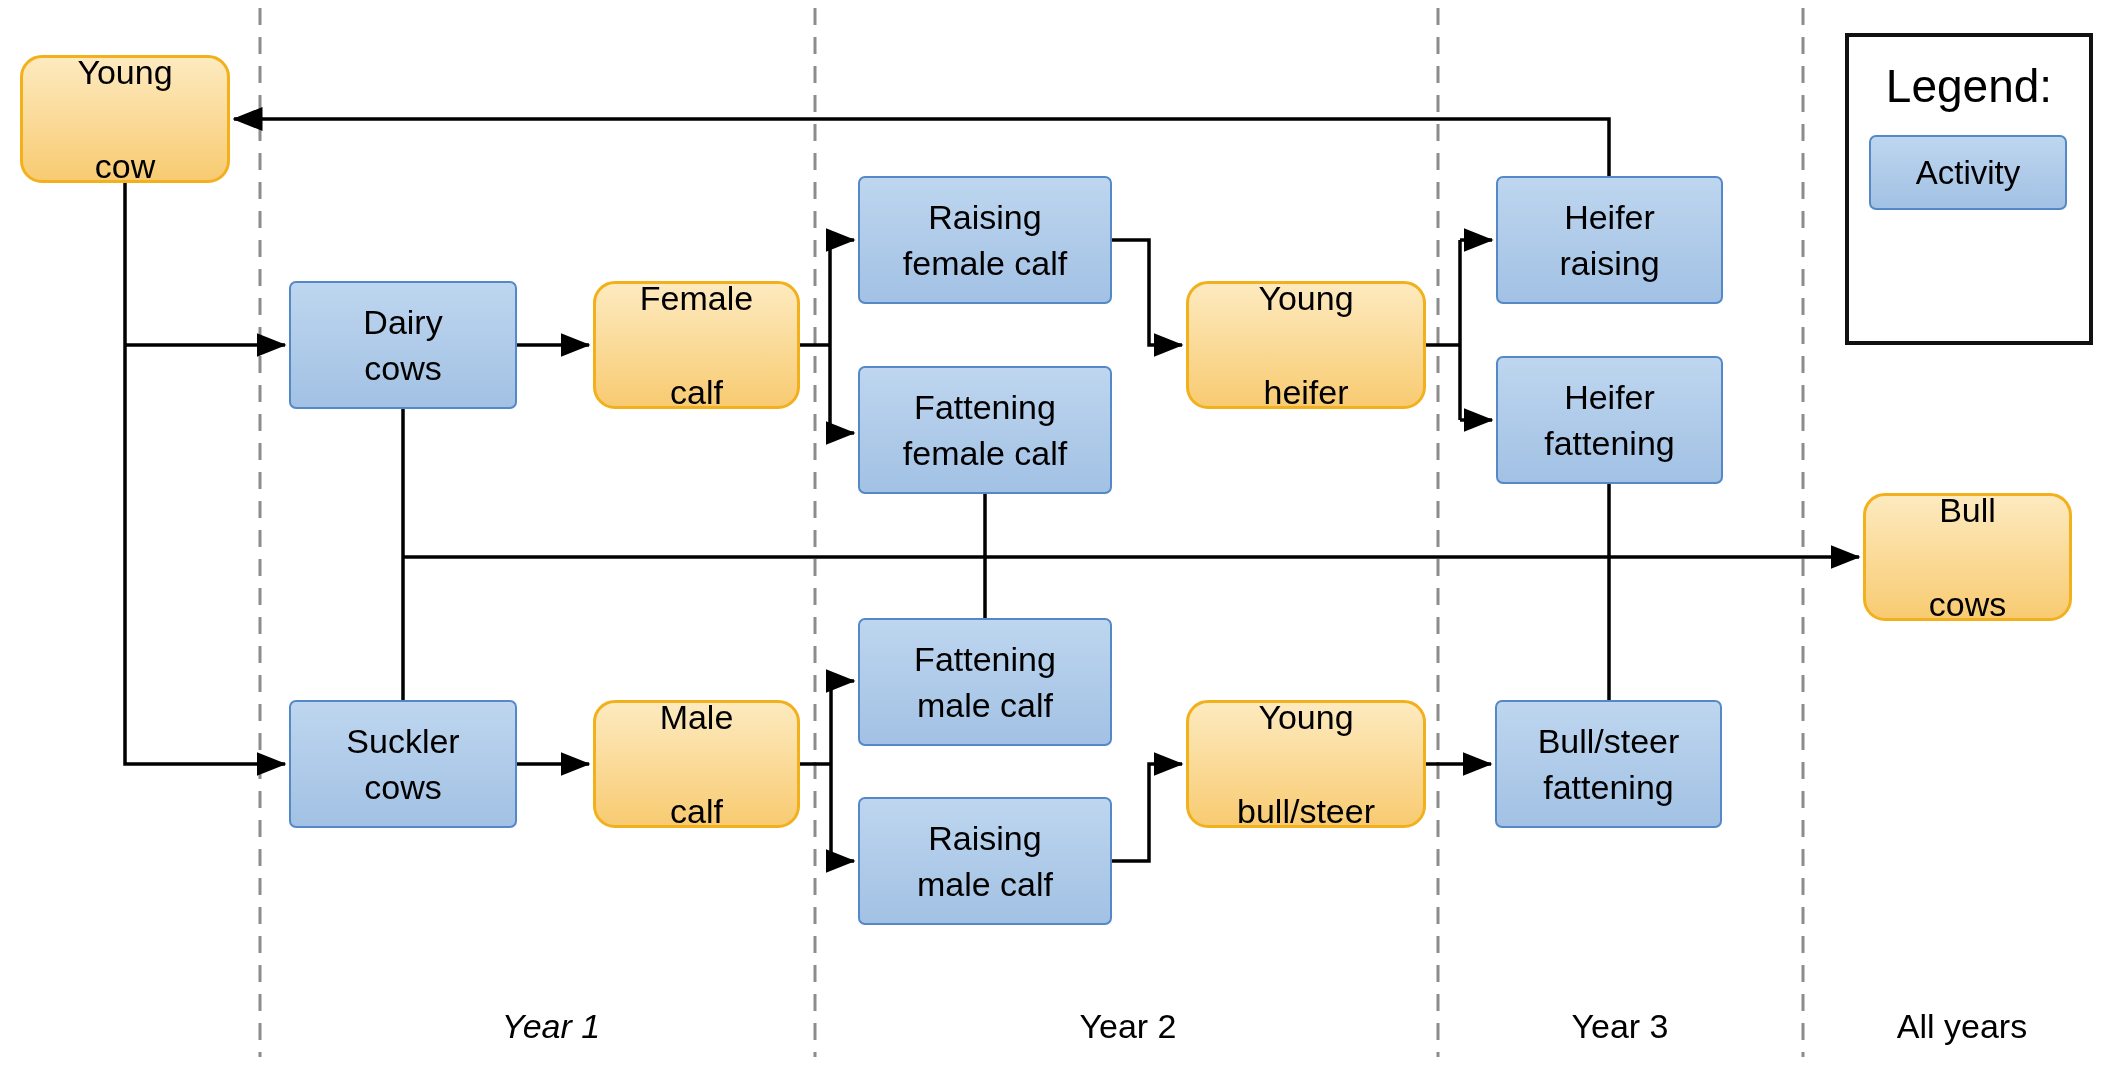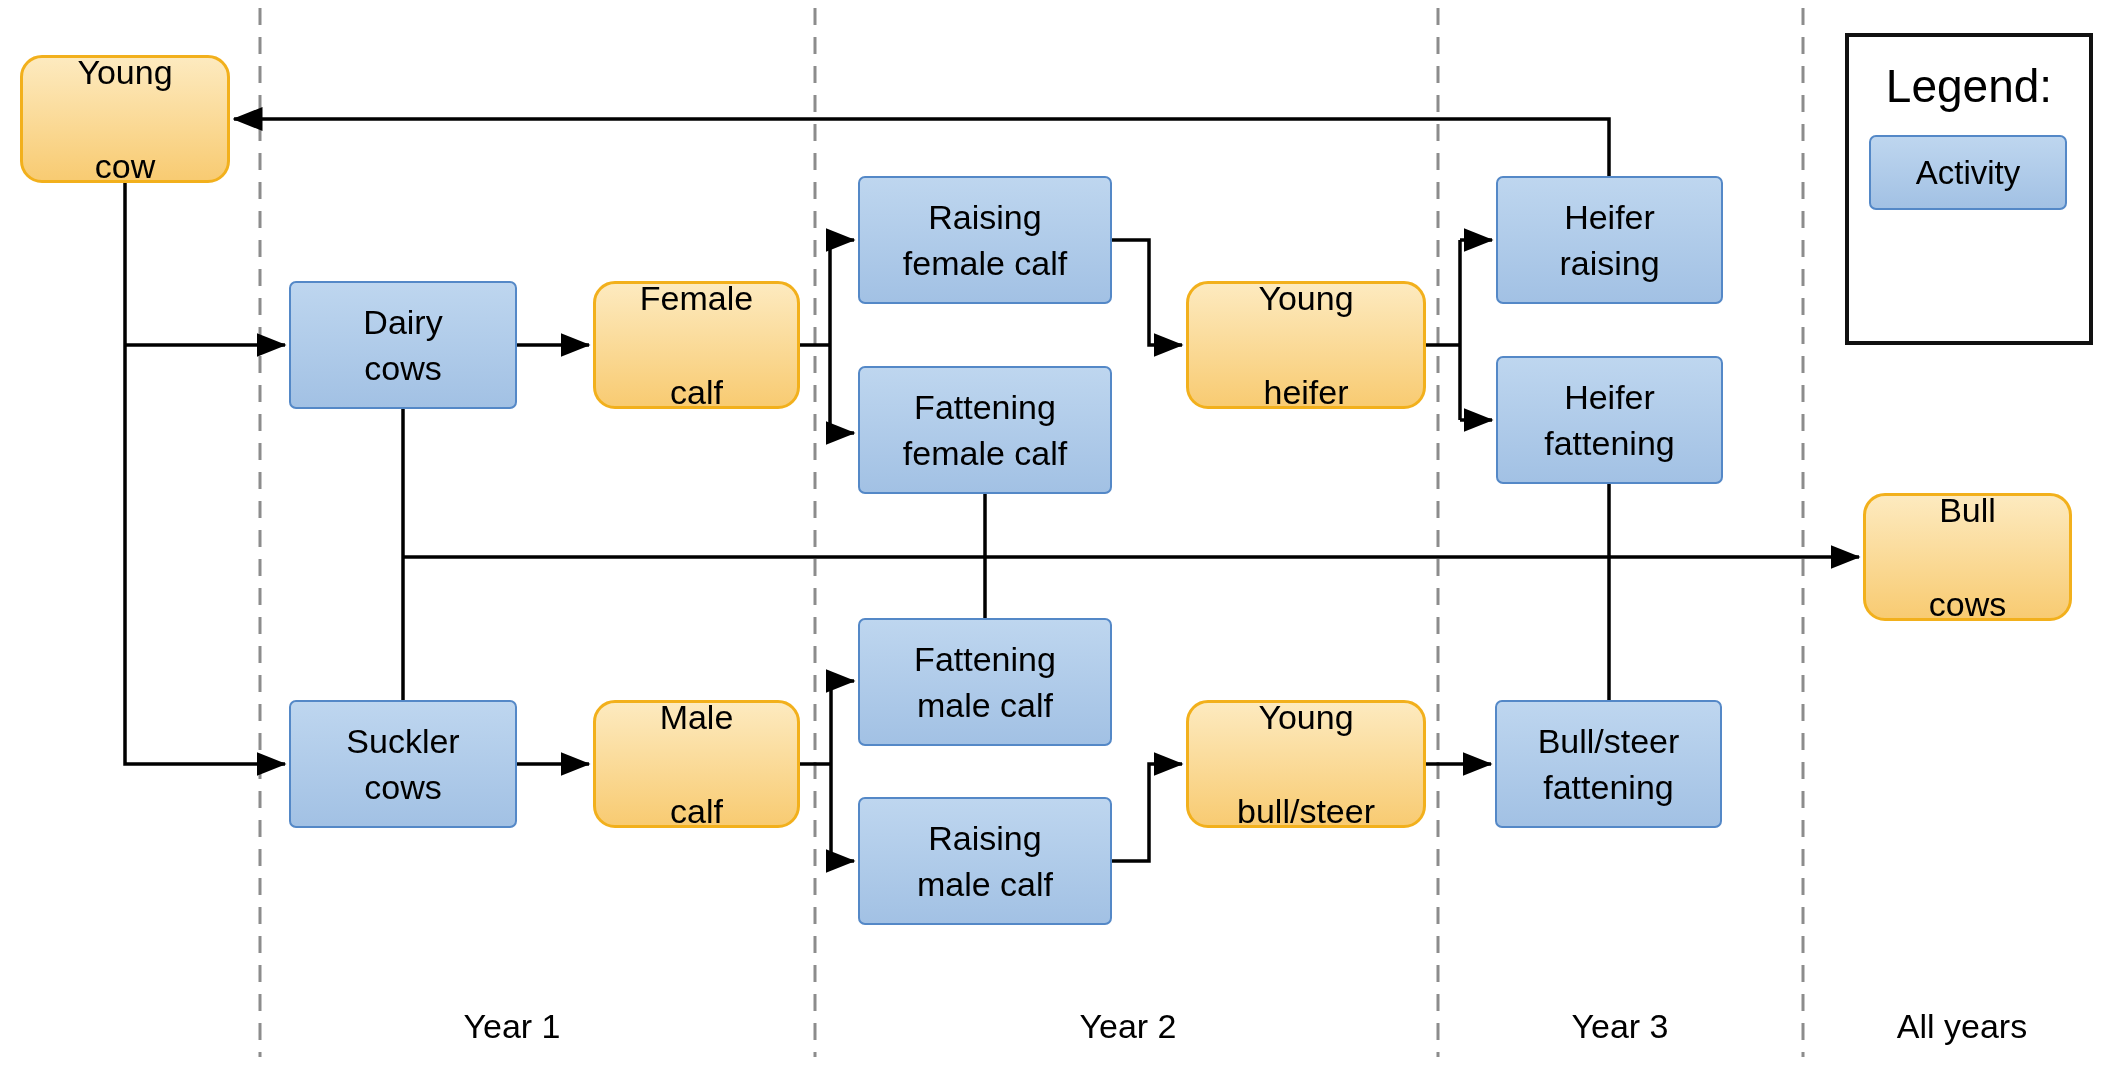--- a/index.html
+++ b/index.html
@@ -182,21 +182,21 @@
   <div class="node activity" style="left:1495px; top:700px; width:227px; height:128px;">
     <div>Bull/steer</div>
     <div>fattening</div>
   </div>
 
   <div class="node product" style="left:1863px; top:493px; width:209px; height:128px;">
     <div>Bull</div>
     <div>cows</div>
   </div>
 
-  <div class="section-label" style="left:512px; top:1007px;">Year 1</div>
+  <div class="section-label" style="left:551px; top:1007px;font-style:italic;">Year 1</div>
   <div class="section-label" style="left:1128px; top:1007px;">Year 2</div>
   <div class="section-label" style="left:1620px; top:1007px;">Year 3</div>
   <div class="section-label" style="left:1962px; top:1007px;">All years</div>
 
   <div id="legend">
     <div class="legend-title">Legend:</div>
     <div class="swatch activity node activity">
       <span>Activity</span>
     </div>
   </div>

